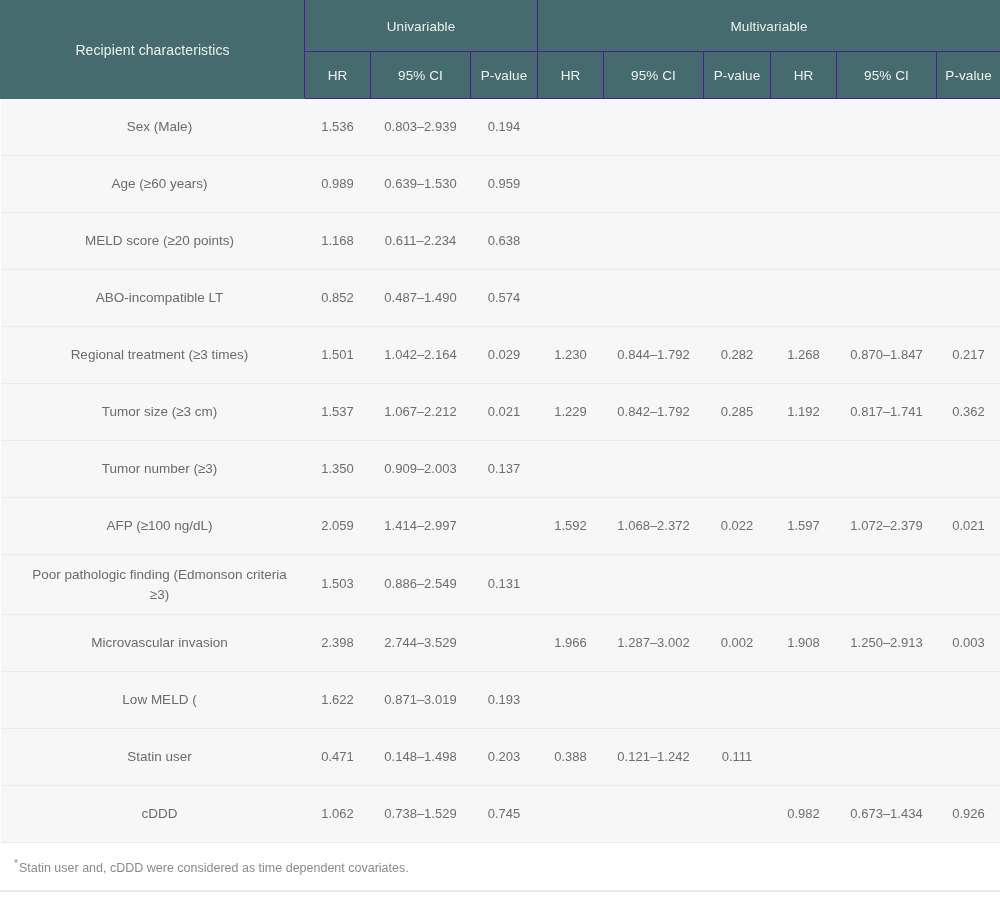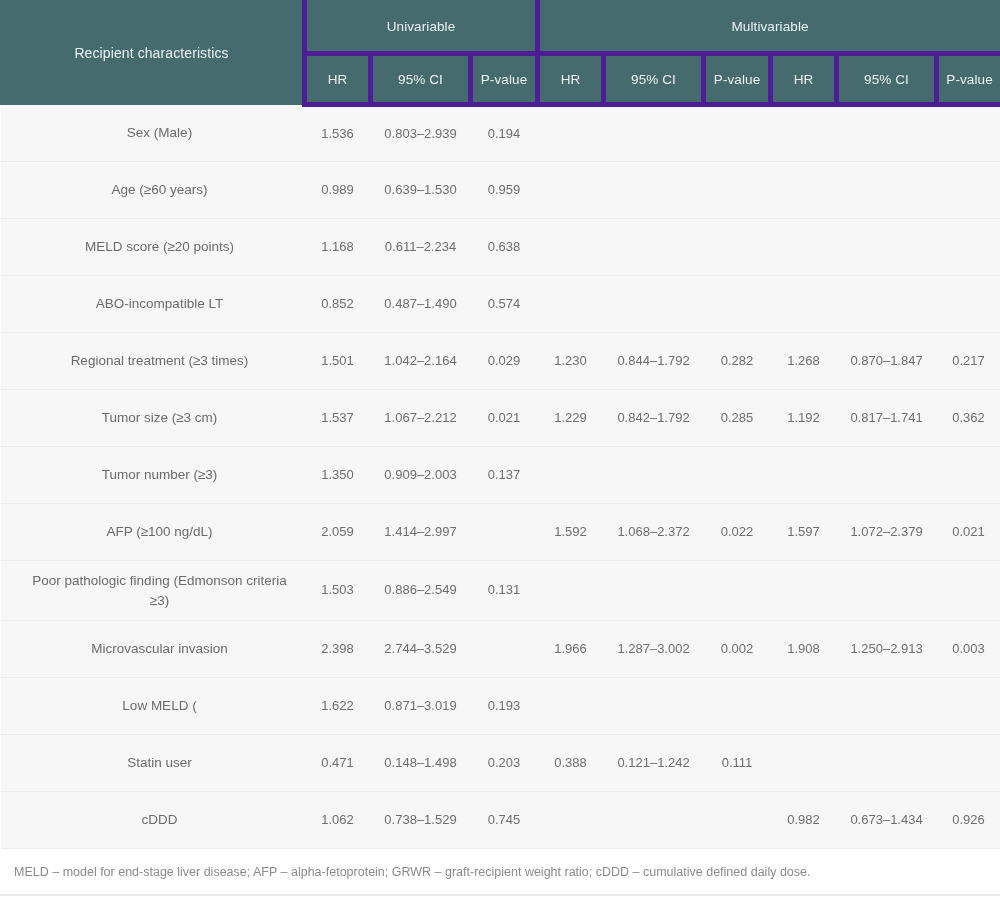--- a/index.html
+++ b/index.html
@@ -29,21 +29,21 @@
   }
   
   thead th {
     background: #456b6f;
     color: #ecf2f2;
     font-weight: normal;
     font-size: 13.5px;
     text-align: center;
     vertical-align: middle;
     padding: 6px 4px;
-    border: 5px solid #4c1d95;
+    border: 1px solid #4c1d95;
     letter-spacing: 0.1px;
   }
   thead th.recip {
     font-size: 14px;
     border-left: 1px solid #456b6f;
     border-top: 1px solid #456b6f;
     border-bottom: 1px solid #456b6f;
     margin-top: 29px;
   }
   thead th.grp {
@@ -297,17 +297,19 @@
           <td></td>
           <td></td>
           <td>0.982</td>
           <td>0.673–1.434</td>
           <td>0.926</td>
         </tr>
       </tbody>
   </table>
 
   <div class="footnotes">
-    <div class="footnote">MELD – model for end-stage liver disease; AFP – alpha-fetoprotein; GRWR – graft-recipient weight ratio; cDDD – cumulative defined daily dose.</div>
+    <div class="footnote">
+      <span class="star">*</span><span>Statin user and, cDDD were considered as time dependent covariates.</span>
+    </div>
   </div>
 
   <div class="bottom-rule"></div>
 </div>
 
 </body></html>

